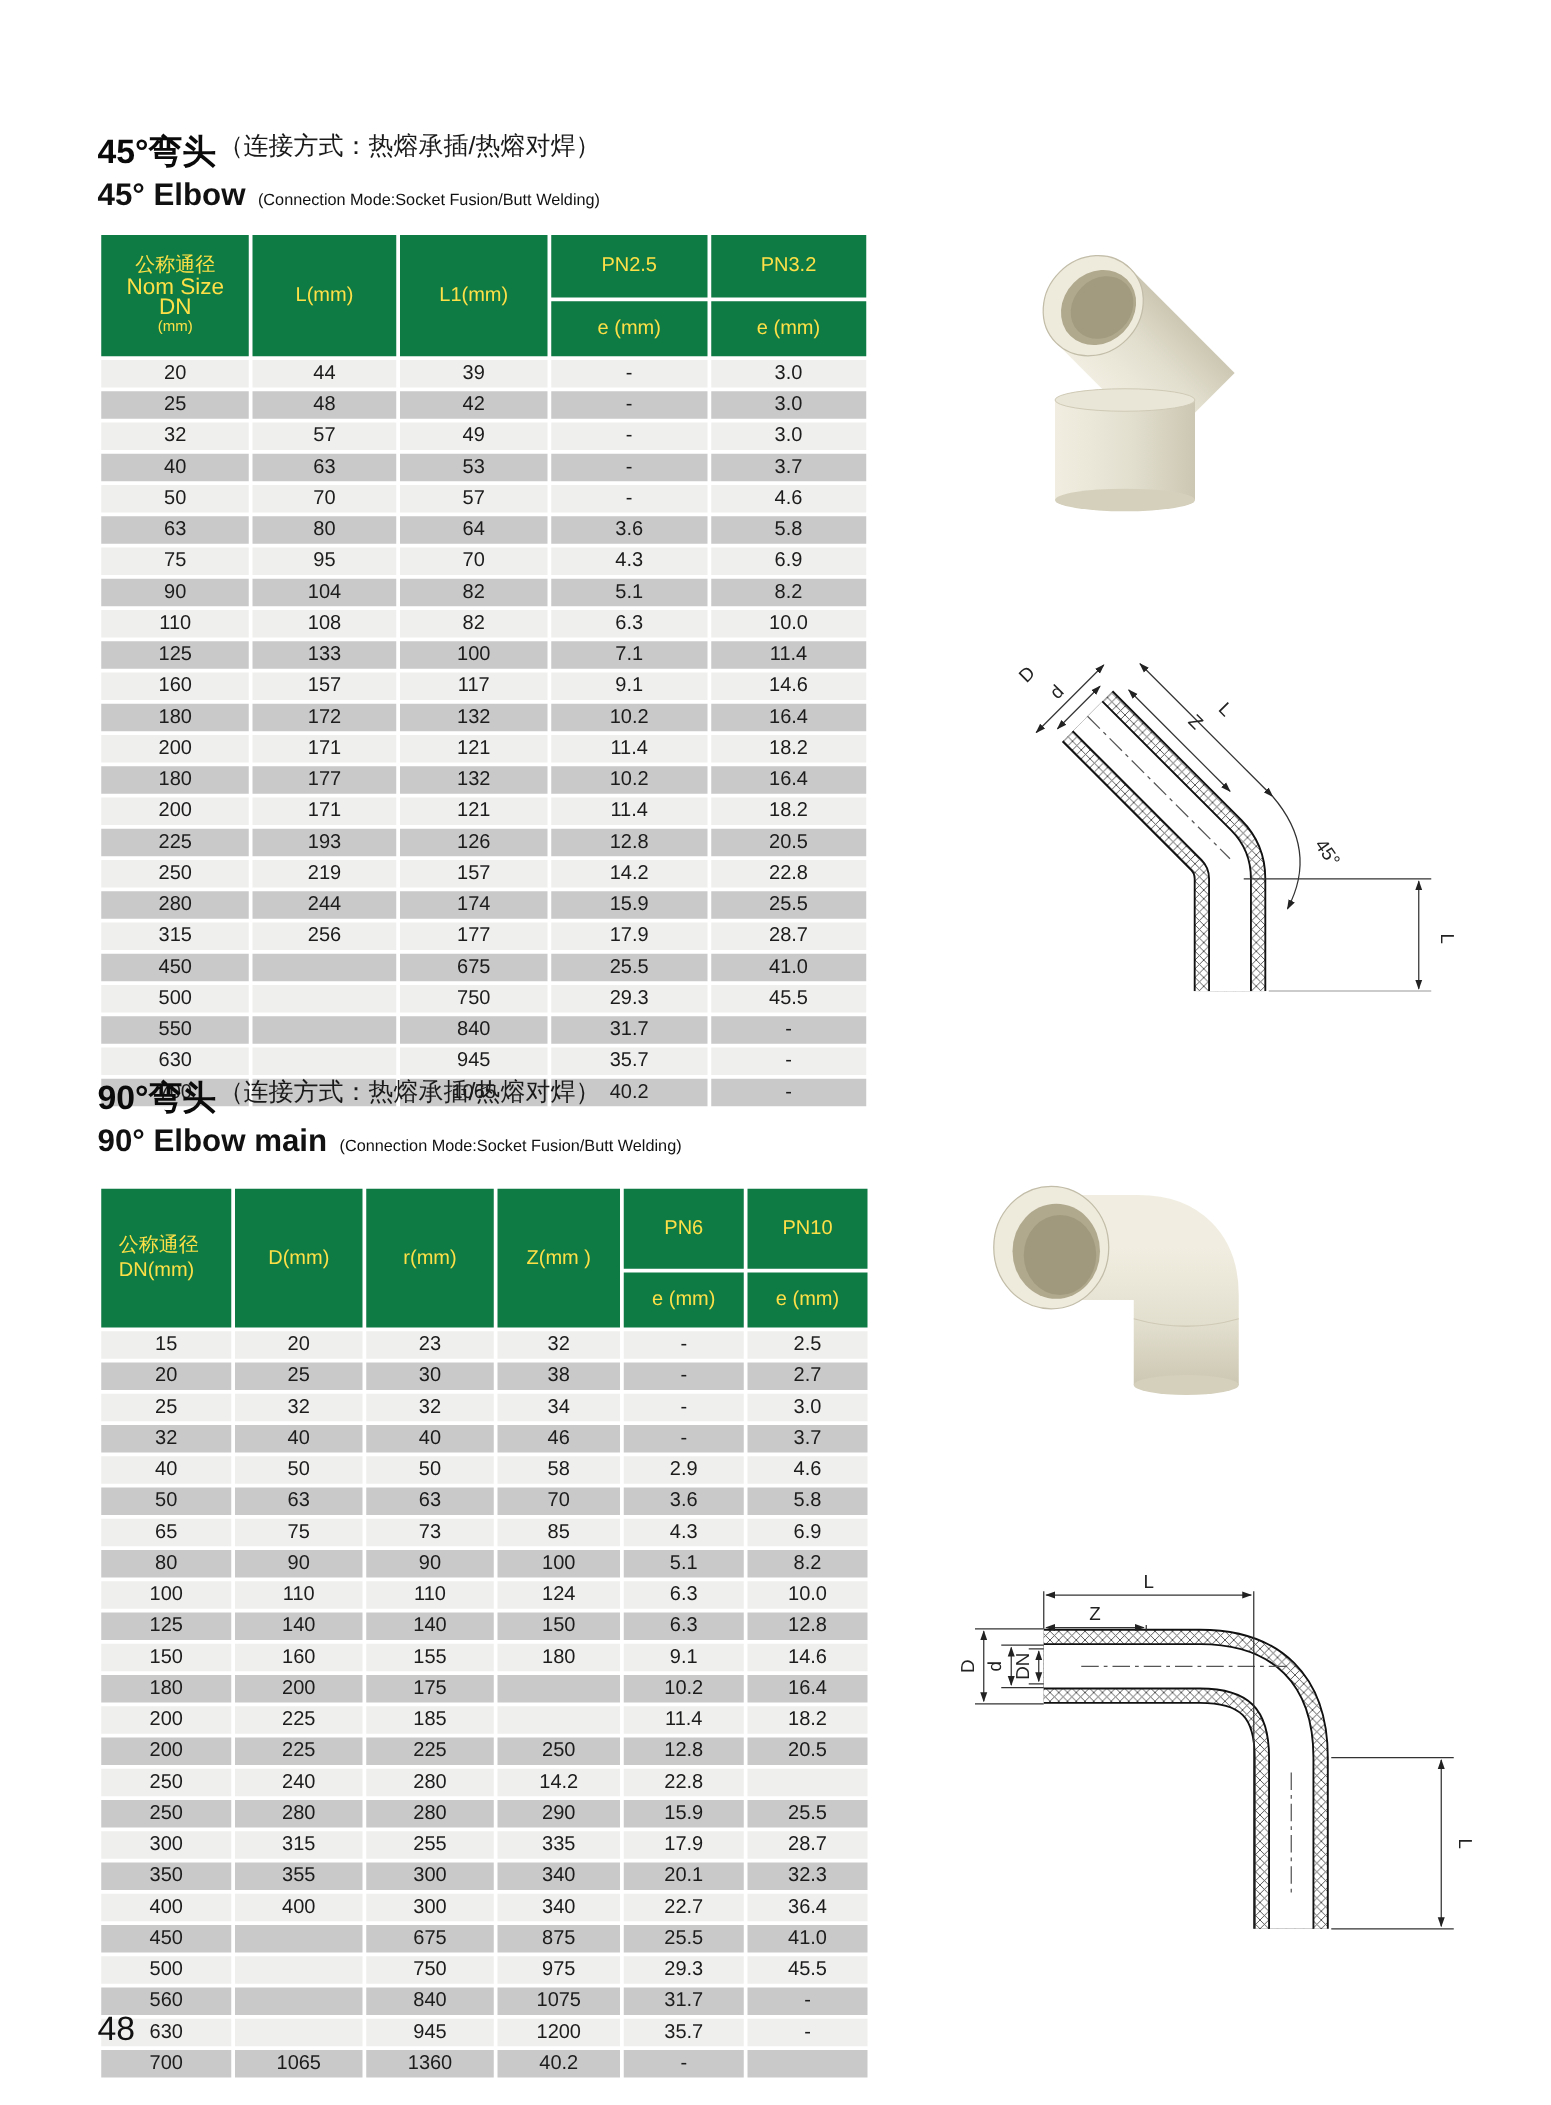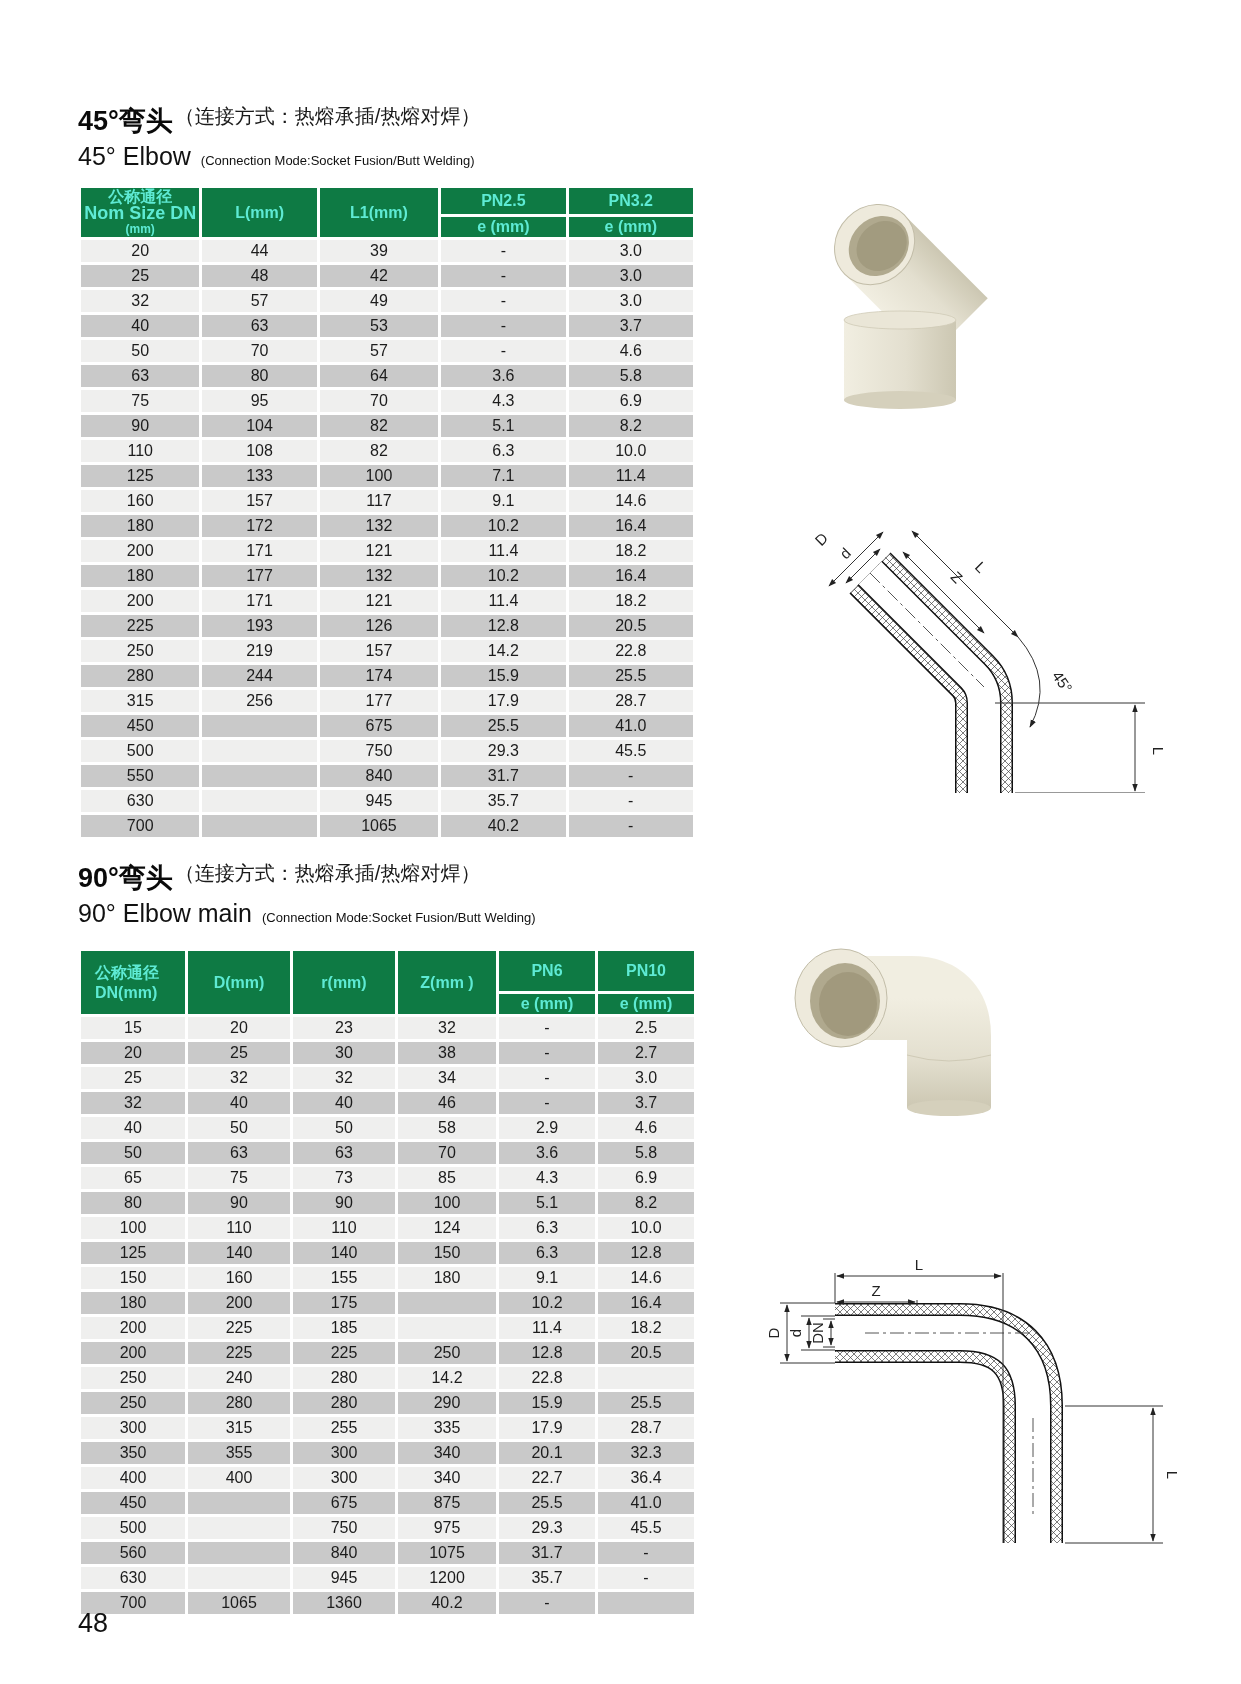--- a/index.html
+++ b/index.html
@@ -3,25 +3,25 @@
 <meta charset="utf-8">
 <style>
   html,body{margin:0;padding:0;background:#fff}
   .page{position:relative;width:1241px;height:1684px;background:#ffffff;
         font-family:"Liberation Sans","DejaVu Sans",sans-serif;color:#111;overflow:hidden}
 
   .h-zh{position:absolute;left:78px;display:flex;align-items:flex-start;gap:2px;white-space:nowrap}
   .h-zh .big{font-size:27px;font-weight:bold;color:#0a0a0a}
   .h-zh .note{font-size:20px;color:#1a1a1a}
   .h-en{position:absolute;left:78px;display:flex;align-items:baseline;gap:10px;white-space:nowrap}
-  .h-en .big{font-size:25px;font-weight:normal}
+  .h-en .big{font-size:25px;font-weight:bold}
   .h-en .note{font-size:13px;font-weight:normal}
 
   table.spec{position:absolute;left:78px;border-collapse:separate;border-spacing:3px;table-layout:fixed;width:618px}
-  table.spec th{background:#0e7a44;color:#5eead4;font-weight:bold;font-size:16px;padding:0;text-align:center;vertical-align:middle}
+  table.spec th{background:#0e7a44;color:#fde047;font-weight:normal;font-size:16px;padding:12px;text-align:center;vertical-align:middle}
   table.spec td{font-size:16px;text-align:center;padding:0;height:22px;line-height:22px;color:#1c1c1c}
   tr.light td{background:#efefee}
   tr.dark td{background:#c9c9c9}
   th.pn{height:26px}
   th.sub{height:20px}
   .size1{height:49px;overflow:hidden;line-height:16px}
   .size1 .l1{font-size:16px}
   .size1 .l2{font-size:18px}
   .size1 .l3{font-size:12px}
   .size2{text-align:left !important;padding-left:14px !important;line-height:20px}

